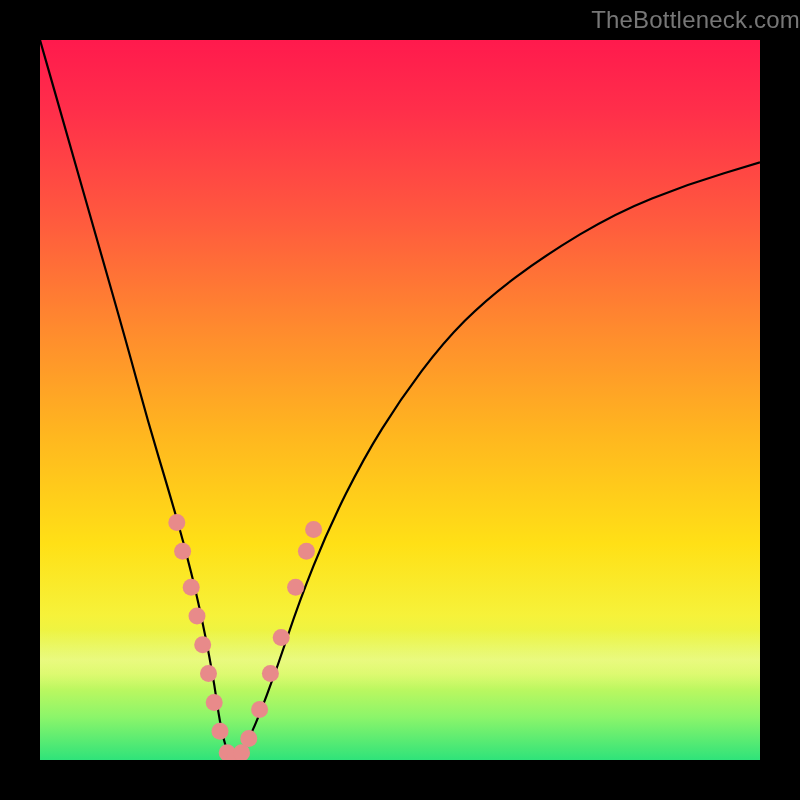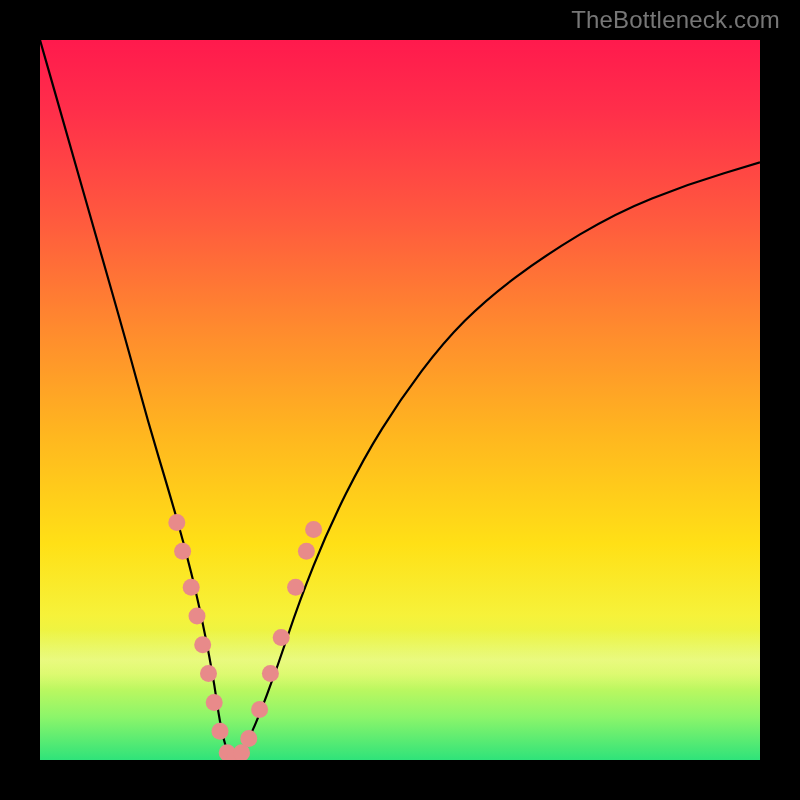--- a/index.html
+++ b/index.html
@@ -39,21 +39,21 @@
   }
   .haze {
     position: absolute;
     left: 0;
     width: 100%;
     pointer-events: none;
   }
   .watermark {
     position: absolute;
     top: 6px;
-    right: 20px;
+    right: 0;
     color: #777;
     font-size: 24px;
     font-weight: 500;
     letter-spacing: 0.2px;
     user-select: none;
   }
   svg {
     position: absolute;
     left: 0;
     top: 0;

